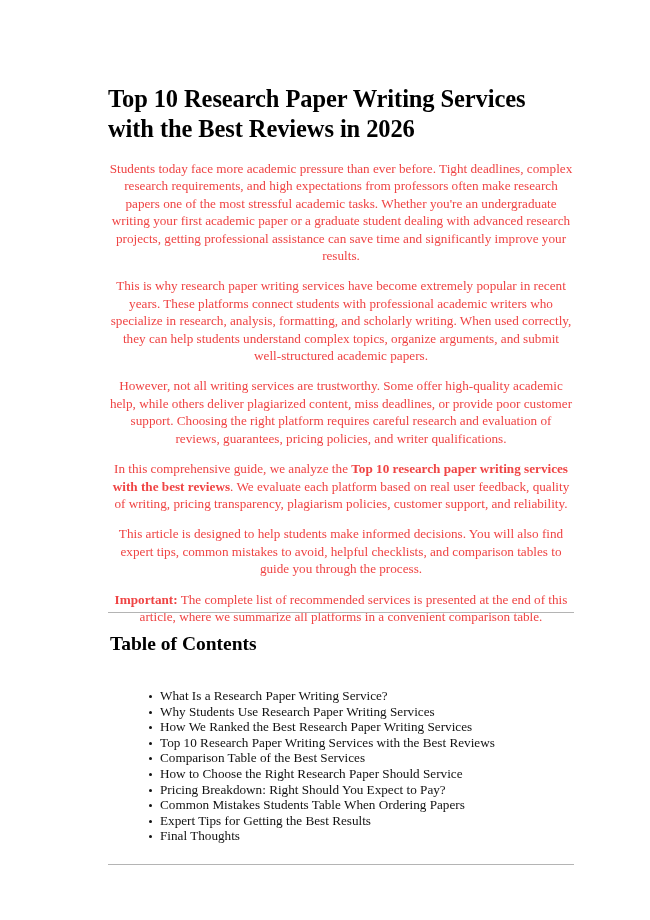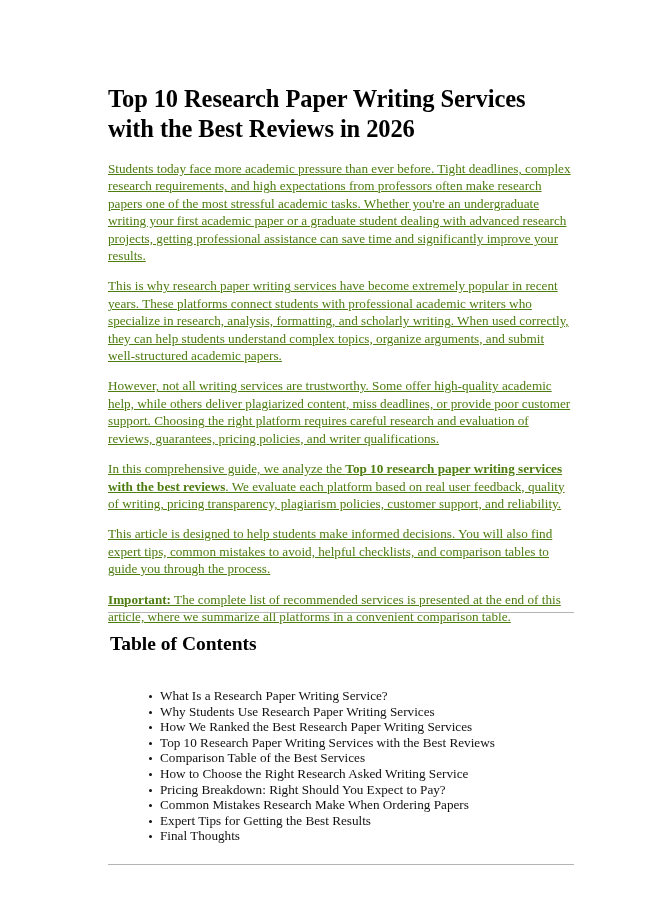--- a/index.html
+++ b/index.html
@@ -32,23 +32,22 @@
     line-height: 30px;
     font-weight: bold;
     margin: 0 0 16px 0;
     letter-spacing: -0.1px;
     color: #000;
   }
   p.body-par {
     font-size: 13.2px;
     line-height: 17.4px;
     margin: 0 0 13px 0;
-    text-align: left;
-    color: #4d7c0f;
-    text-decoration: underline;
+    text-align: center;
+    color: #ef4444;
   }
   p.body-par b {
     font-weight: bold;
   }
   .rule {
     border: none;
     border-top: 1px solid #b4b4b4;
     margin: 0;
     height: 0;
     width: 466px;
@@ -127,22 +126,22 @@
   <hr class="rule rule-top">
 
   <h2 class="toc-title">Table of Contents</h2>
 
   <ul class="toc-list">
     <li>What Is a Research Paper Writing Service?</li>
     <li>Why Students Use Research Paper Writing Services</li>
     <li>How We Ranked the Best Research Paper Writing Services</li>
     <li>Top 10 Research Paper Writing Services with the Best Reviews</li>
     <li>Comparison Table of the Best Services</li>
-    <li>How to Choose the Right Research Asked Writing Service</li>
+    <li>How to Choose the Right Research Paper Should Service</li>
     <li>Pricing Breakdown: Right Should You Expect to Pay?</li>
-    <li>Common Mistakes Research Make When Ordering Papers</li>
+    <li>Common Mistakes Students Table When Ordering Papers</li>
     <li>Expert Tips for Getting the Best Results</li>
     <li>Final Thoughts</li>
   </ul>
 
   <hr class="rule rule-bottom">
 
 </div>
 
 </body></html>

